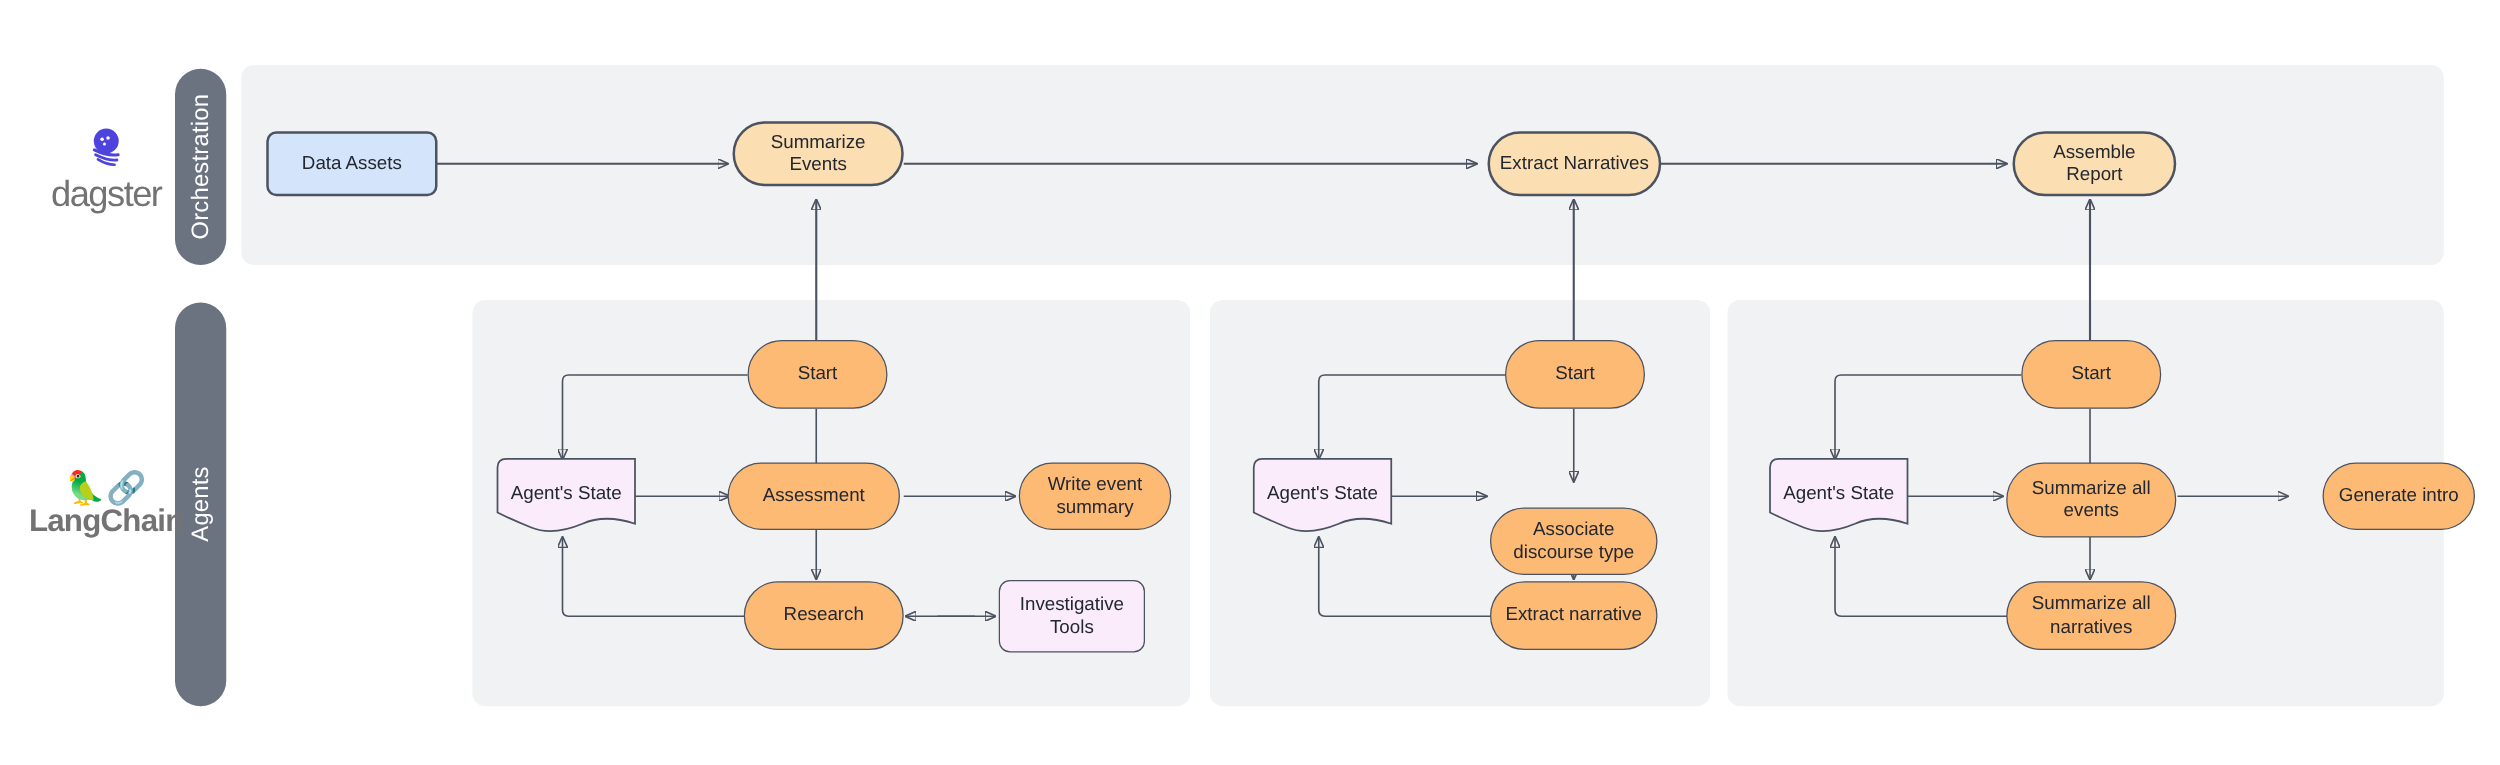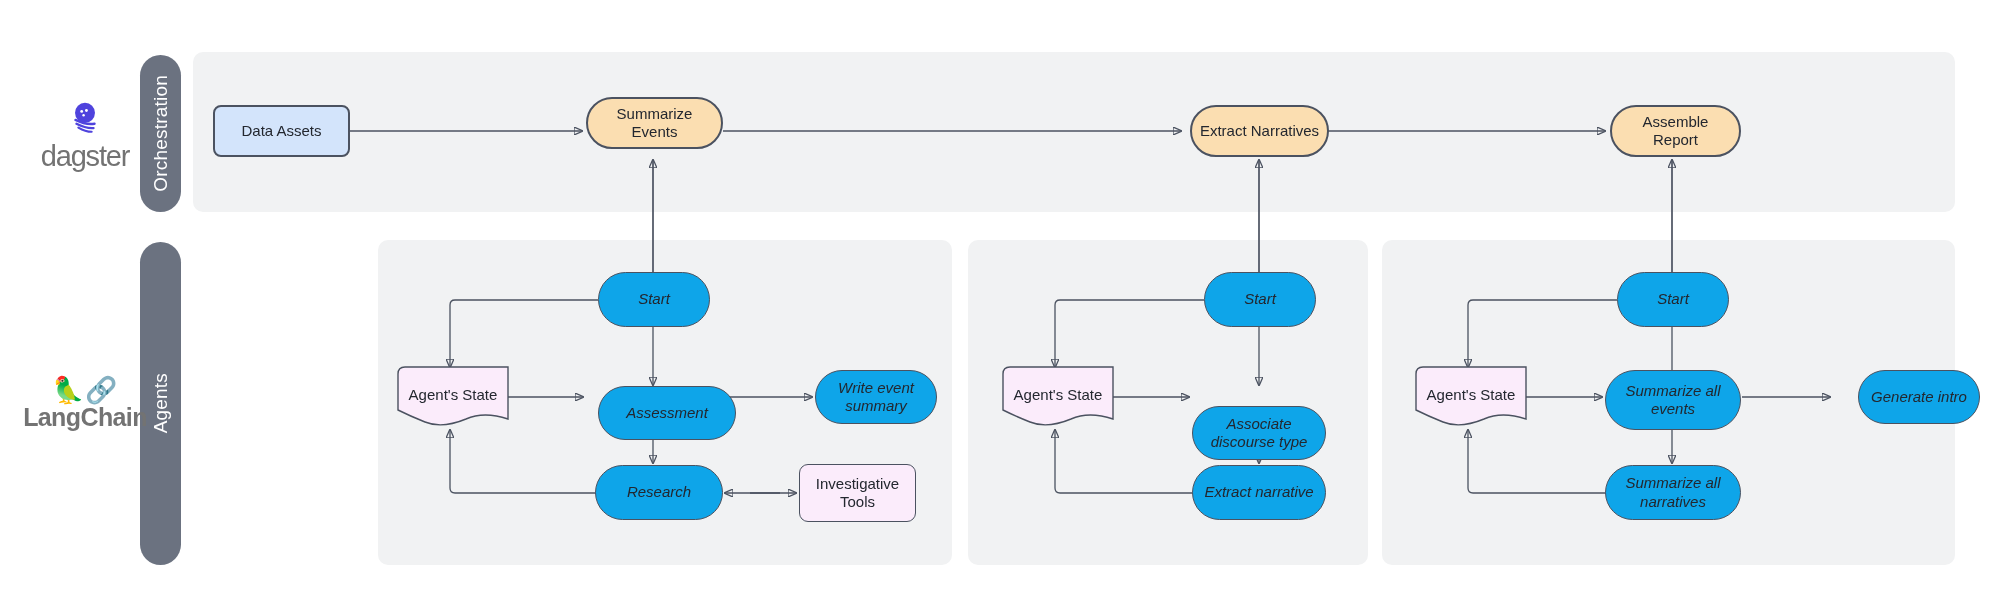--- a/index.html
+++ b/index.html
@@ -73,24 +73,23 @@
     display: flex;
     align-items: center;
     justify-content: center;
     text-align: center;
     font-size: 15px;
     color: #23272f;
     line-height: 1.22;
     padding: 2px 6px;
   }
   .node.stadium {
-    background: #0ea5e9;
+    background: #fdba74;
     border: 1.4px solid #4b5260;
     border-radius: 999px;
-    font-style: italic;
   }
   .node.process {
     background: #fbecfb;
     border: 1.4px solid #4b5260;
     border-radius: 9px;
   }
   .node.asset {
     background: #d3e4fb;
     border: 2.2px solid #4b5260;
     border-radius: 8px;
@@ -228,21 +227,21 @@
     <span>Start</span>
   </div>
 
   <div class="node state" style="left:392px; top:365px; width:122px; height:68px;">
     <svg width="122" height="68" viewBox="0 0 122 68">
       <path d="M6,9 Q6,2 13,2 L116,2 L116,54 Q92,46 74,54 Q50,64 33,57 Q18,51 6,45 Z" fill="#fbecfb" stroke="#4b5260" stroke-width="1.4"></path>
     </svg>
     <div class="state-label">Agent's State</div>
   </div>
 
-  <div class="node stadium" style="left:598px; top:370px; width:138px; height:54px;margin-top:16px;">
+  <div class="node stadium" style="left:582px; top:370px; width:138px; height:54px;">
     <span>Assessment</span>
   </div>
 
   <div class="node stadium" style="left:815px; top:370px; width:122px; height:54px;">
     <span>Write event summary</span>
   </div>
 
   <div class="node stadium" style="left:595px; top:465px; width:128px; height:55px;">
     <span>Research</span>
   </div>

